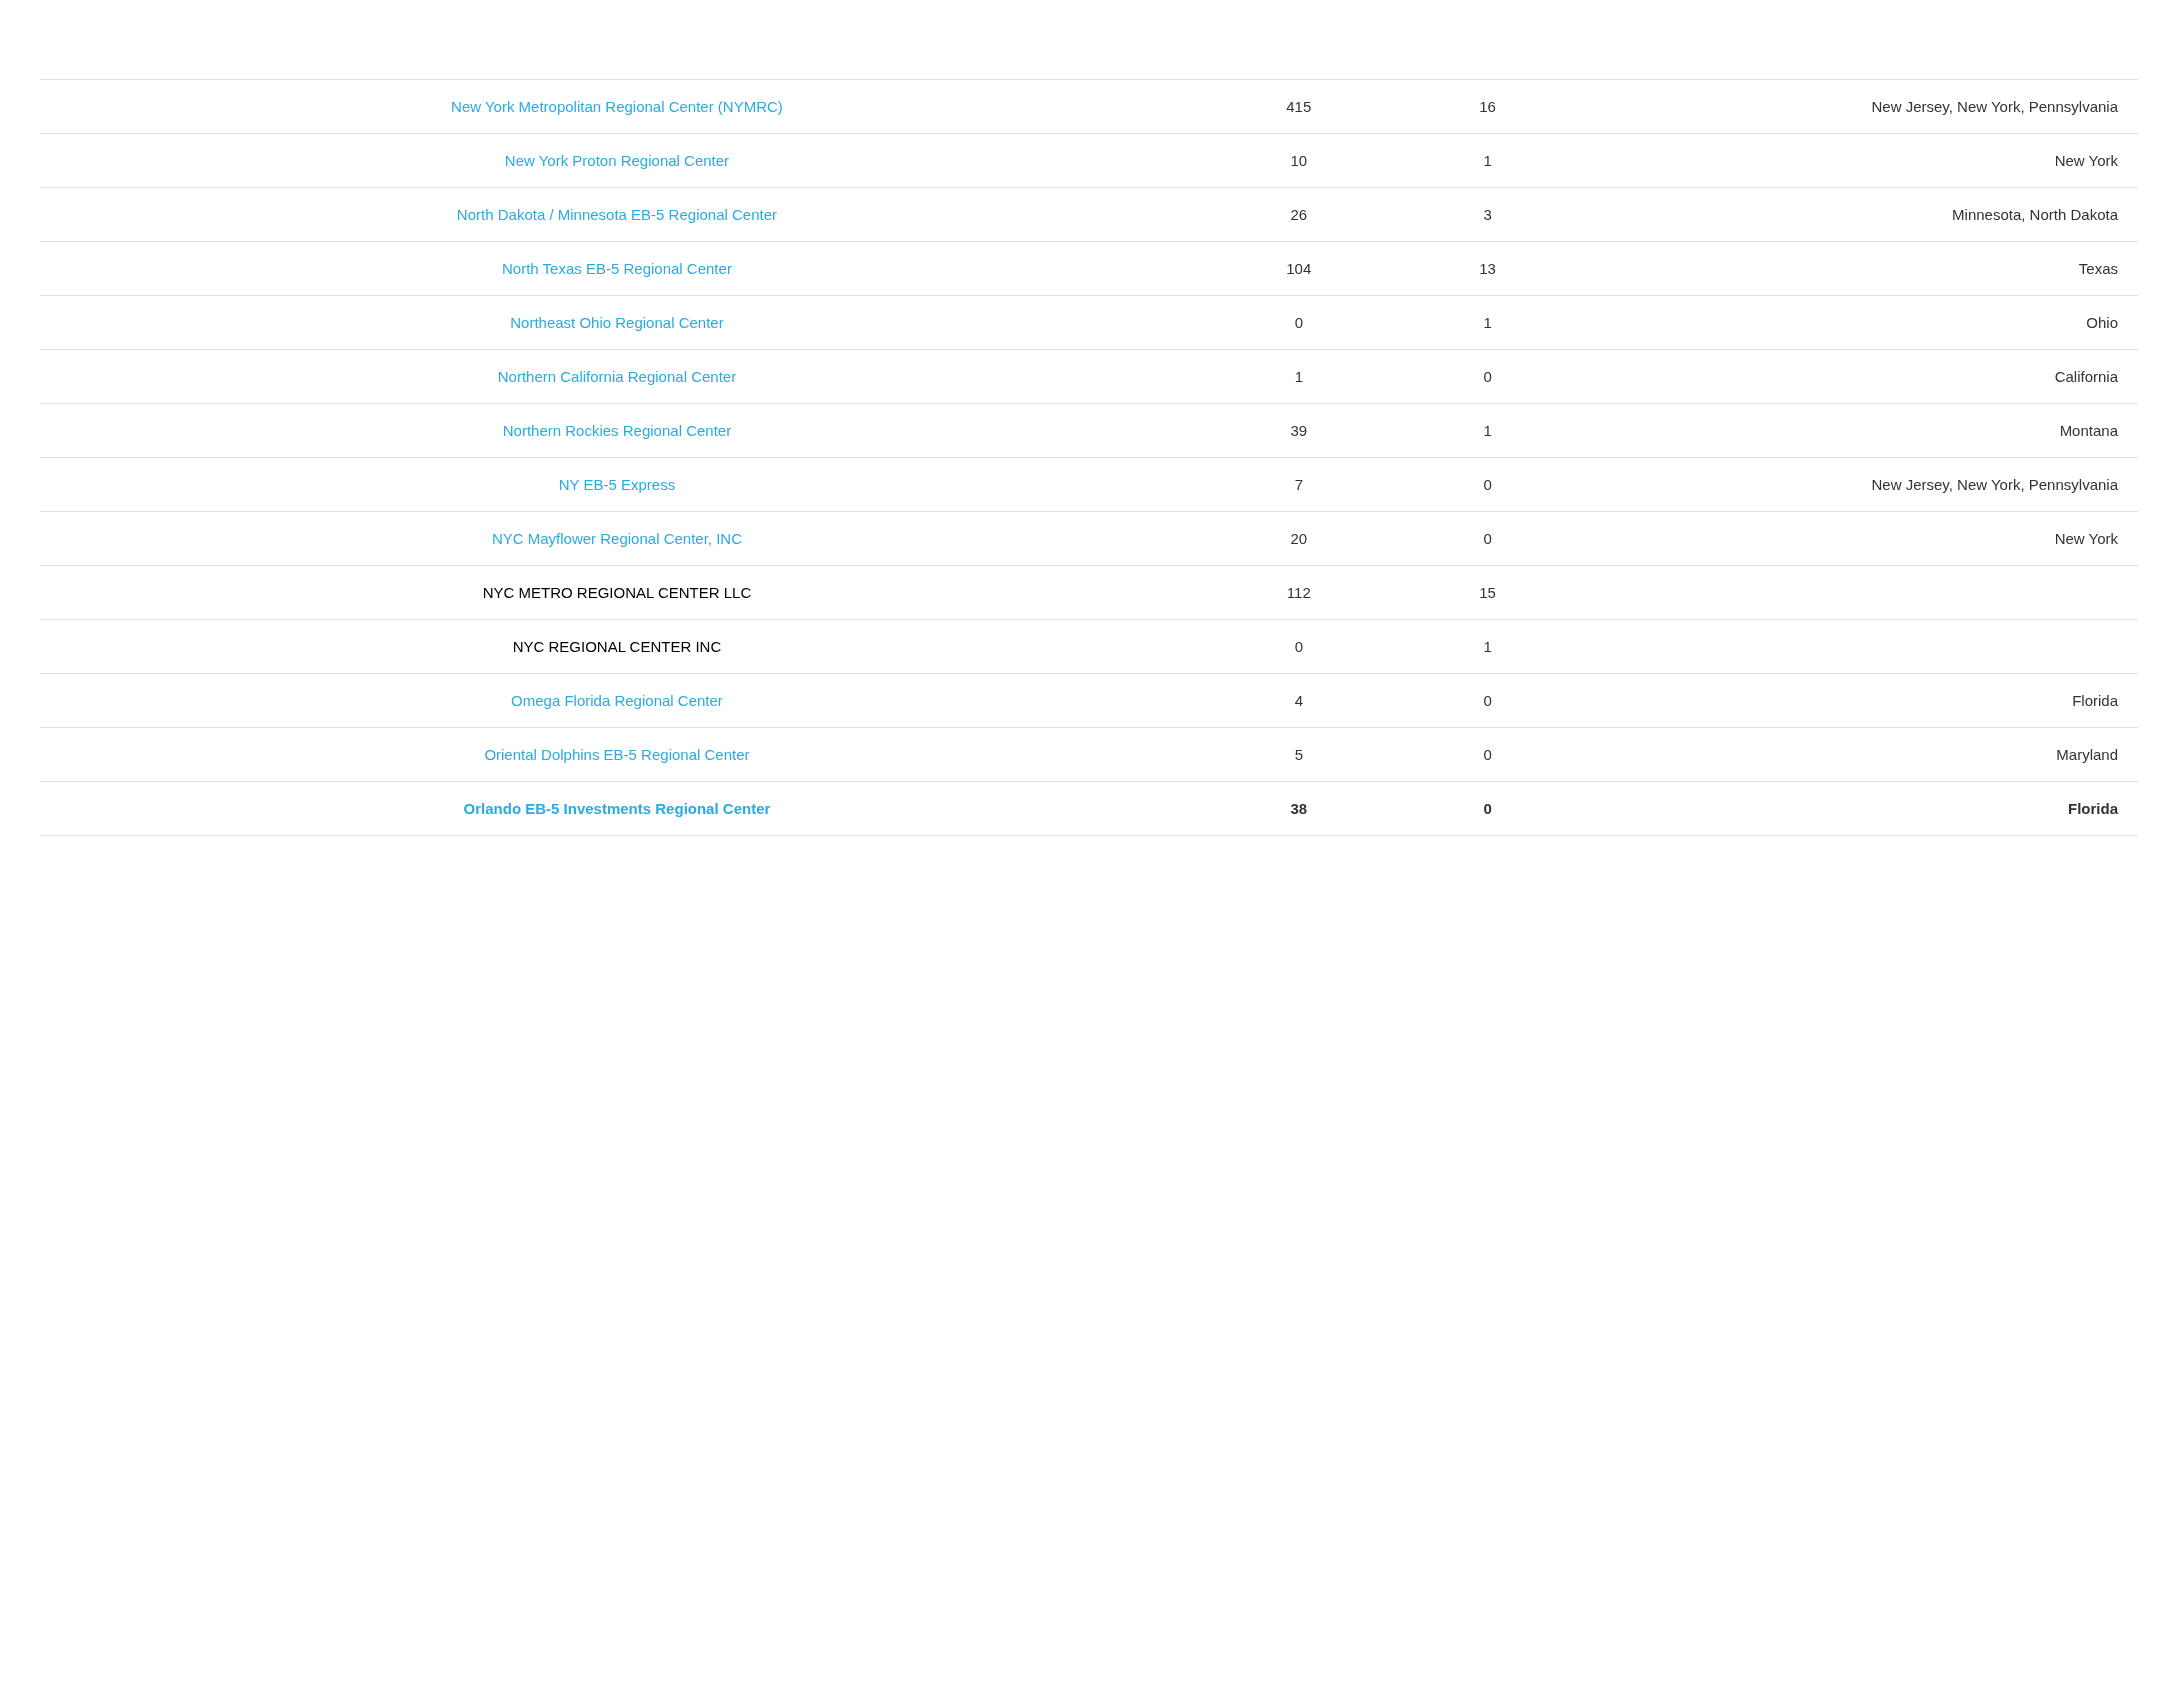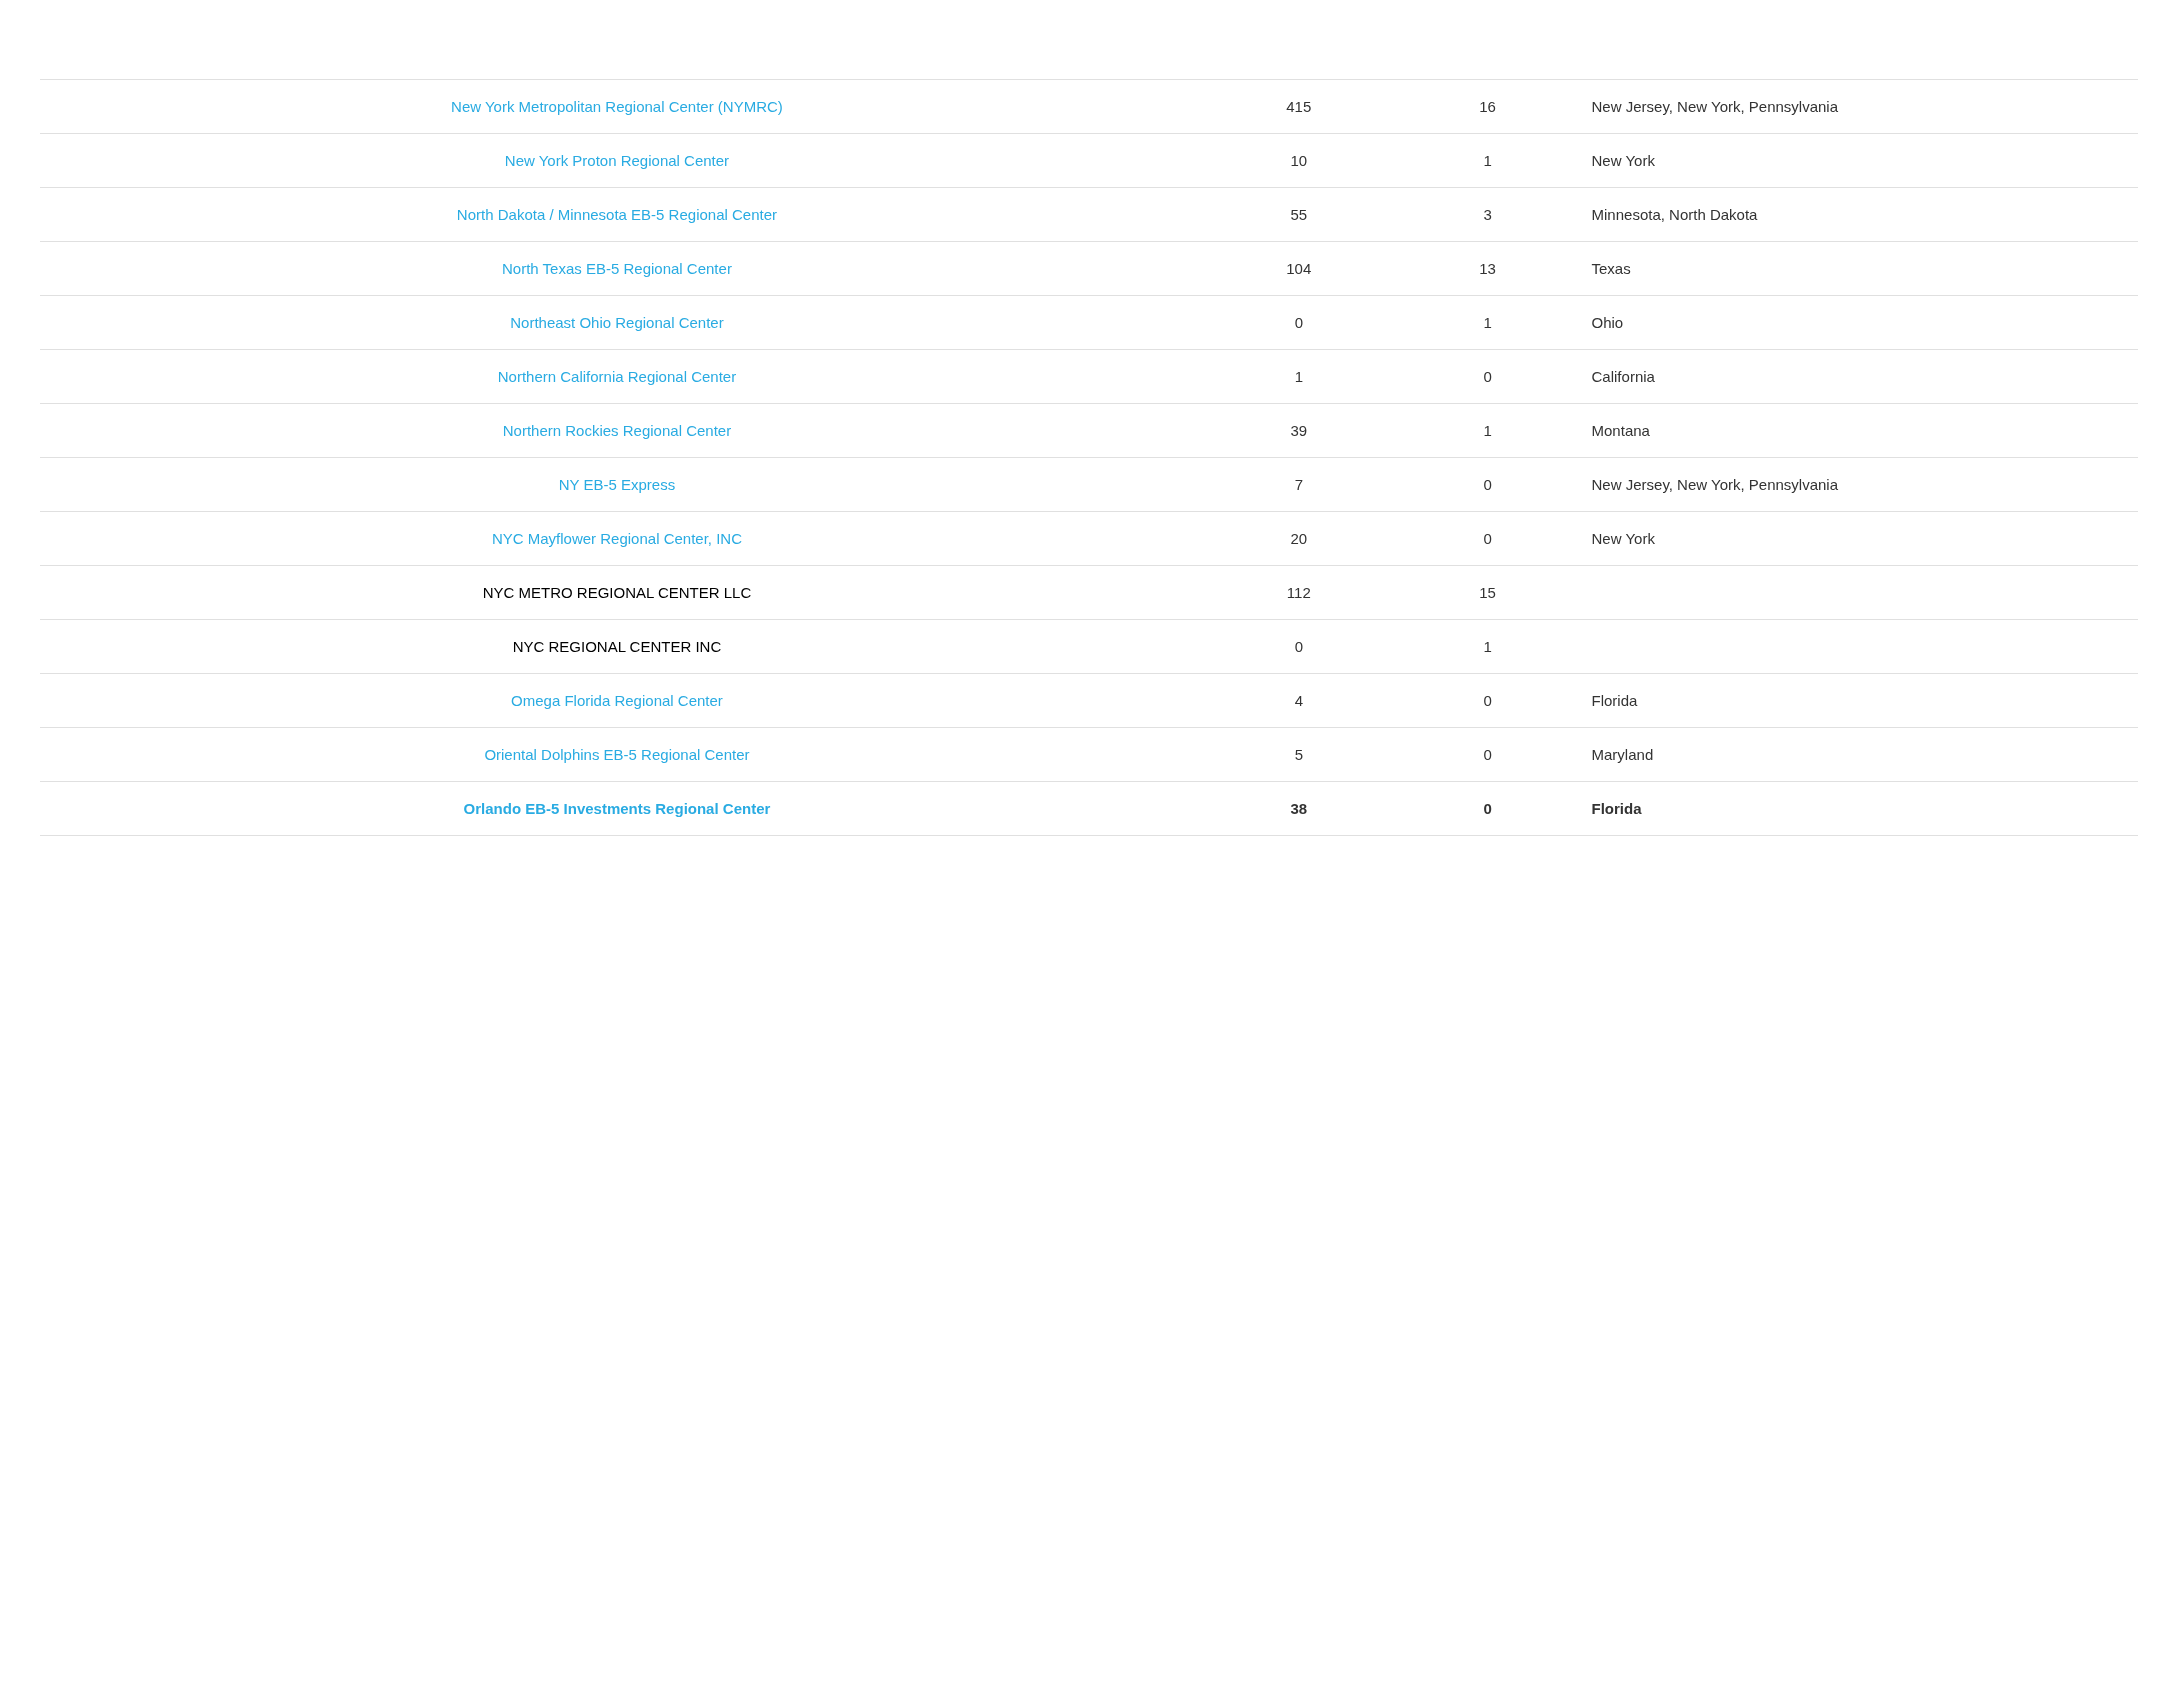--- a/index.html
+++ b/index.html
@@ -43,21 +43,21 @@
     td:nth-child(2) {
       width: 10%;
       text-align: center;
     }
     td:nth-child(3) {
       width: 8%;
       text-align: center;
     }
     td:nth-child(4) {
       width: 27%;
-      text-align: left;
+      text-align: right;
     }
     .link-blue {
       color: #29abe2;
       cursor: pointer;
     }
     .plain-text {
       color: #000000;
     }
   </style>
 </head>
@@ -81,21 +81,21 @@
           <td>New Jersey, New York, Pennsylvania</td>
         </tr>
         <tr>
           <td><span class="link-blue">New York Proton Regional Center</span></td>
           <td>10</td>
           <td>1</td>
           <td>New York</td>
         </tr>
         <tr>
           <td><span class="link-blue">North Dakota / Minnesota EB-5 Regional Center</span></td>
-          <td>55</td>
+          <td>26</td>
           <td>3</td>
           <td>Minnesota, North Dakota</td>
         </tr>
         <tr>
           <td><span class="link-blue">North Texas EB-5 Regional Center</span></td>
           <td>104</td>
           <td>13</td>
           <td>Texas</td>
         </tr>
         <tr>

